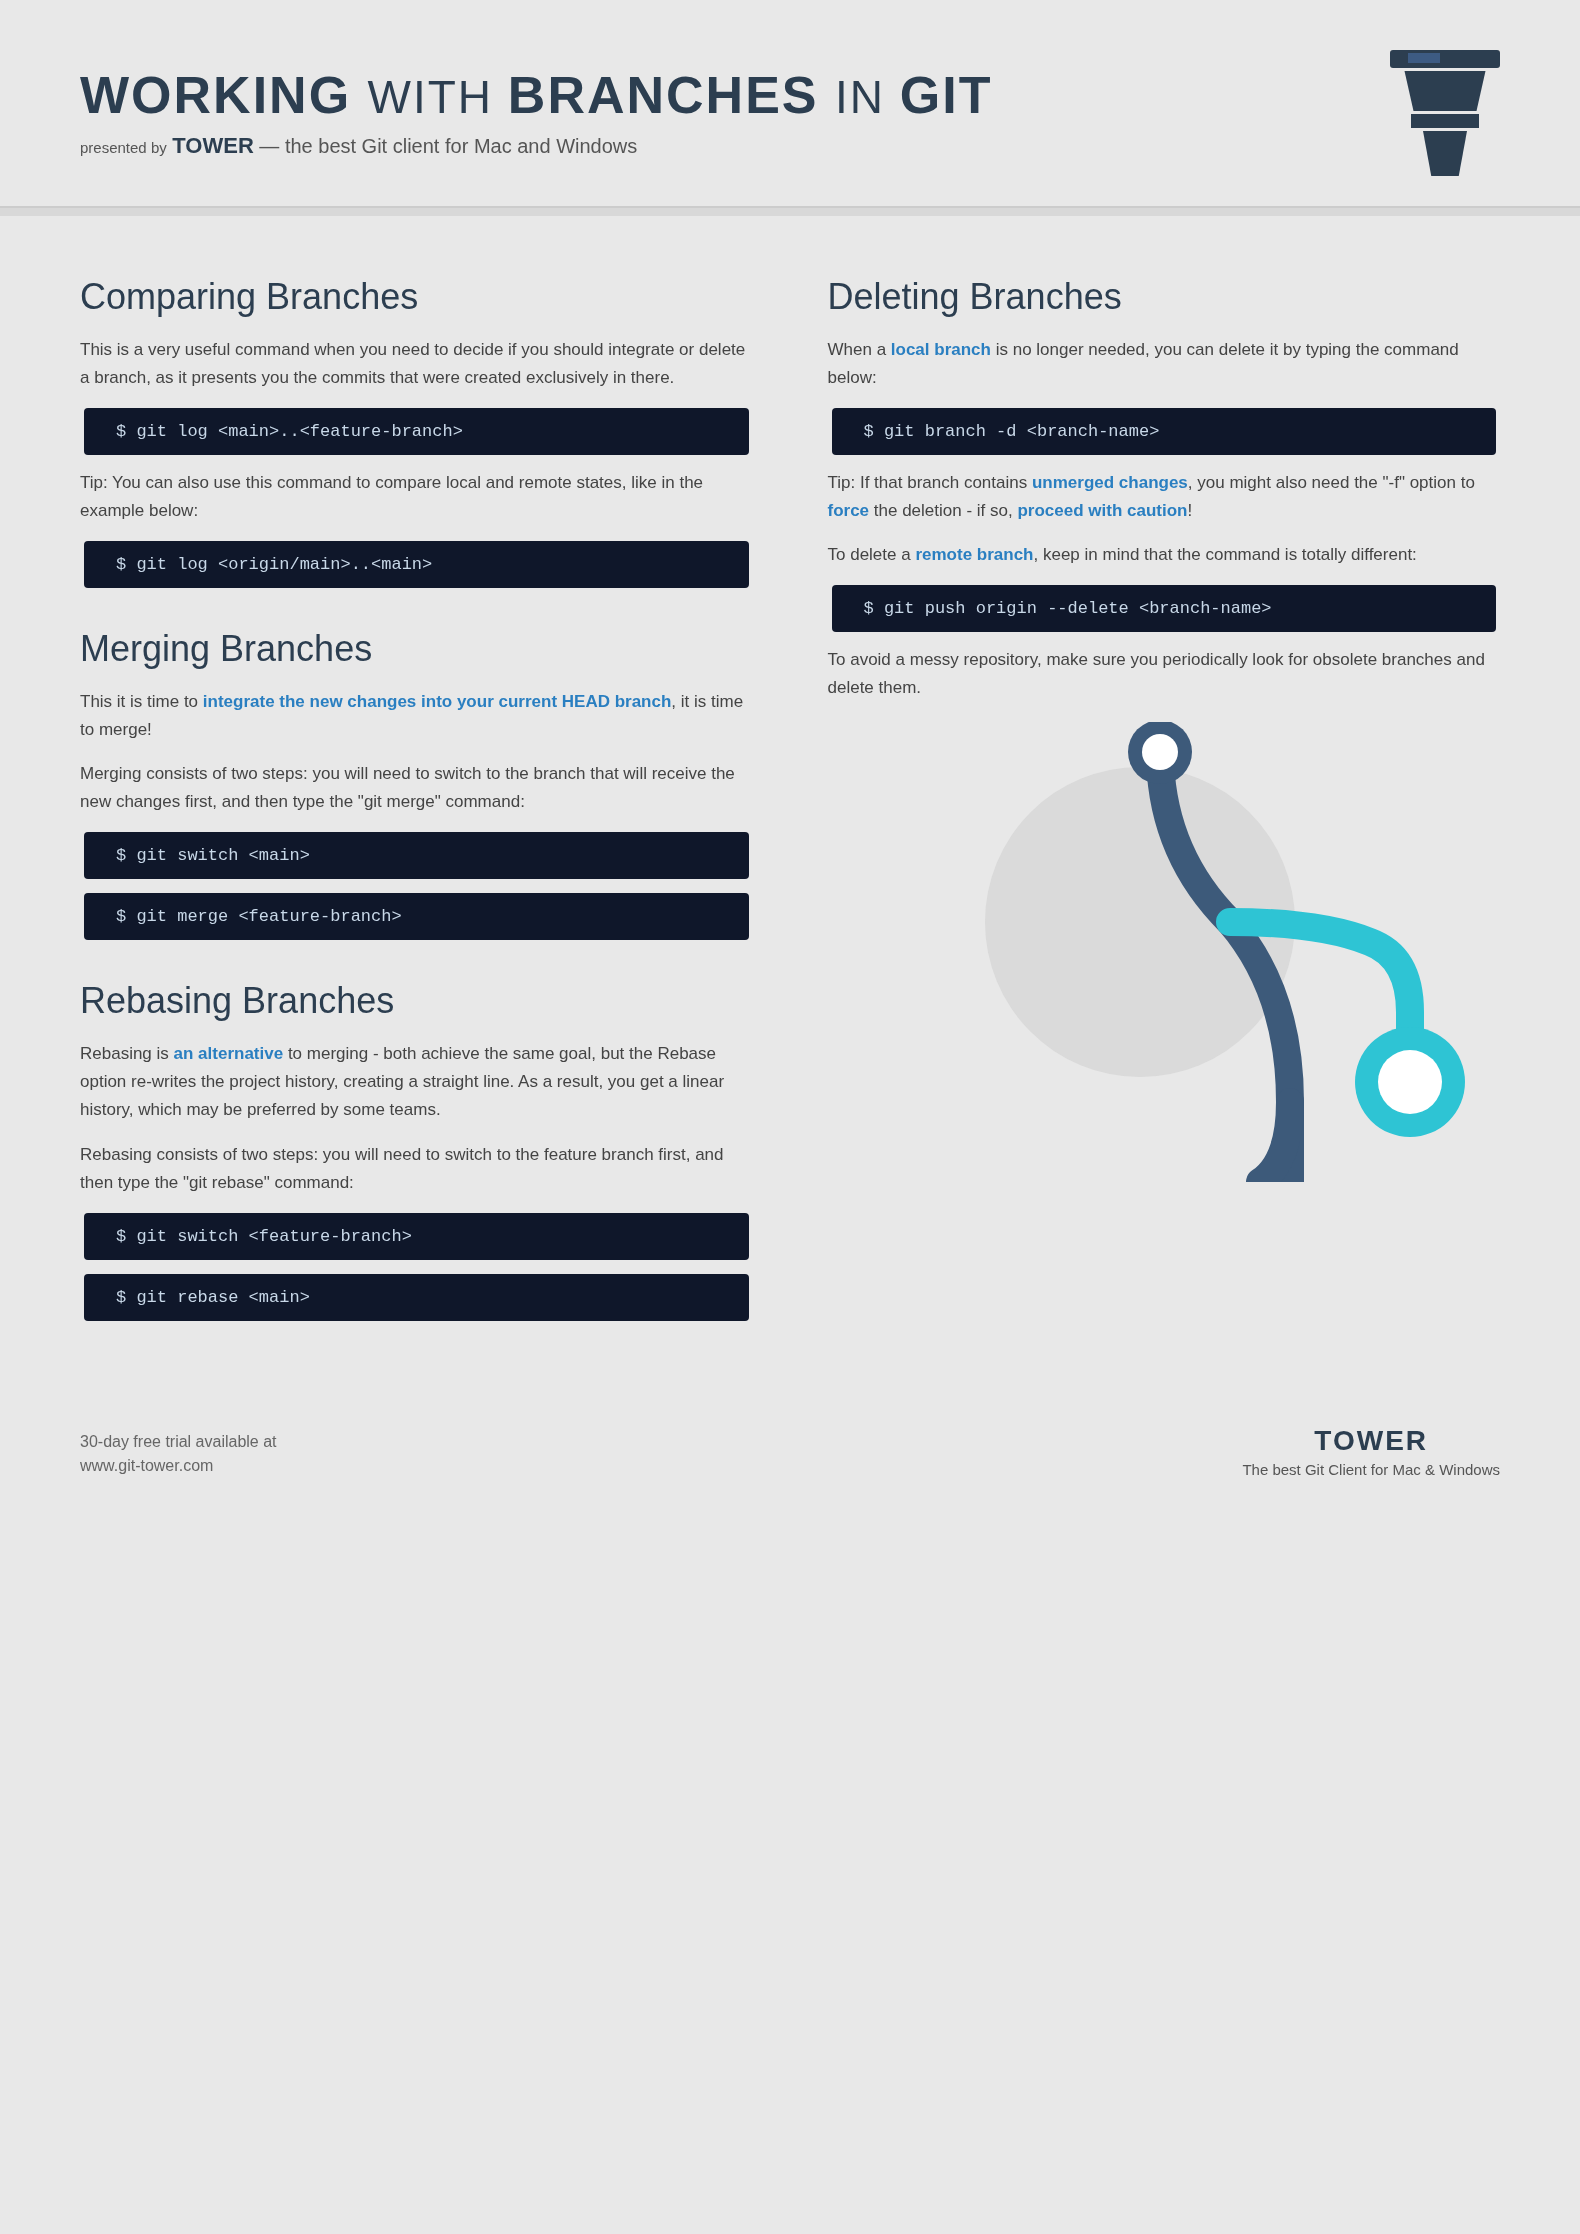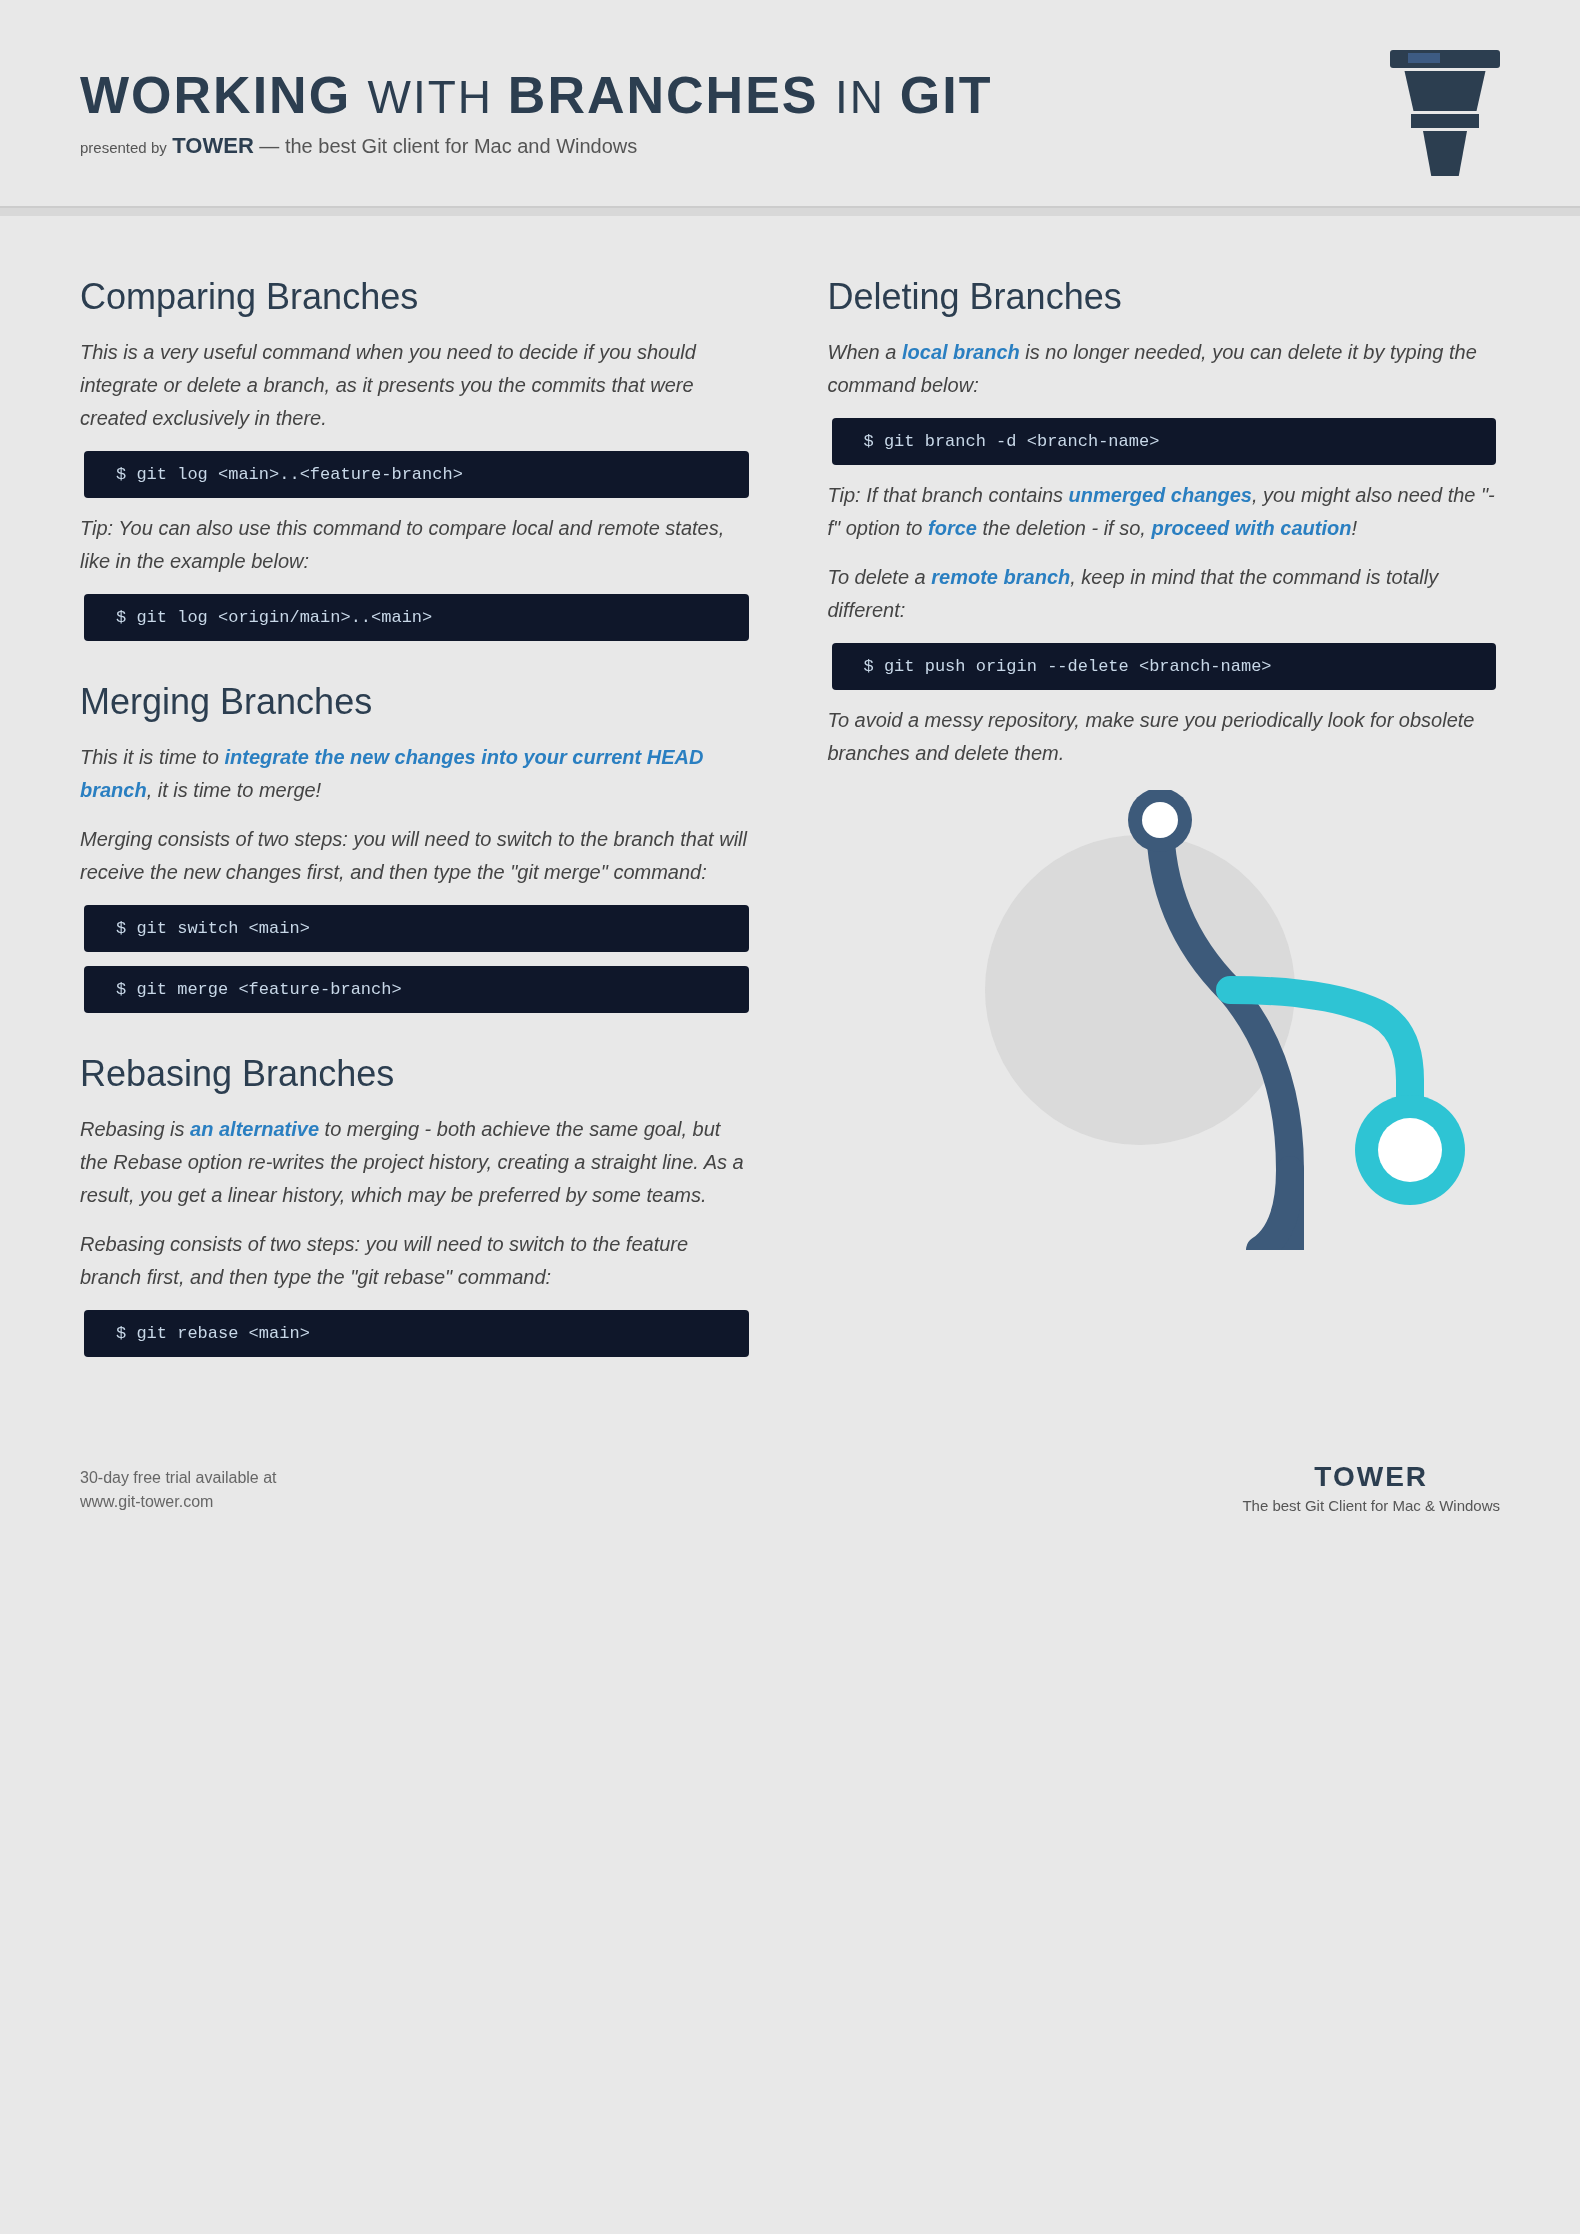--- a/index.html
+++ b/index.html
@@ -115,25 +115,24 @@
       margin-bottom: 18px;
       margin-top: 40px;
     }
     .section-title:first-child {
       margin-top: 0;
     }
 
     
     .body-text {
       font-family: Arial, sans-serif;
-      font-size: 20px;
+      font-size: 17px;
       line-height: 1.65;
       color: #444;
       margin-bottom: 16px;
-      font-style: italic;
     }
     .body-text a, .highlight-link {
       color: #2a7fc1;
       font-weight: 700;
       text-decoration: none;
     }
 
     
     .code-block {
       background: #0f172a;
@@ -250,20 +249,21 @@
       </p>
       <p class="body-text">Merging consists of two steps: you will need to switch to the branch that will receive the new changes first, and then type the "git merge" command:</p>
       <div class="code-block">$ git switch &lt;main&gt;</div>
       <div class="code-block">$ git merge &lt;feature-branch&gt;</div>
 
       <h2 class="section-title">Rebasing Branches</h2>
       <p class="body-text">
         <span>Rebasing is </span><a class="highlight-link">an alternative</a><span> to merging - both achieve the same goal, but the Rebase option re-writes the project history, creating a straight line. As a result, you get a linear history, which may be preferred by some teams.</span>
       </p>
       <p class="body-text">Rebasing consists of two steps: you will need to switch to the feature branch first, and then type the "git rebase" command:</p>
+      <div class="code-block">$ git switch &lt;feature-branch&gt;</div>
       <div class="code-block">$ git rebase &lt;main&gt;</div>
 
     </div>
 
     <div class="right-col">
 
       <h2 class="section-title" style="margin-top:0;">Deleting Branches</h2>
       <p class="body-text">
         <span>When a </span><a class="highlight-link">local branch</a><span> is no longer needed, you can delete it by typing the command below:</span>
       </p>

